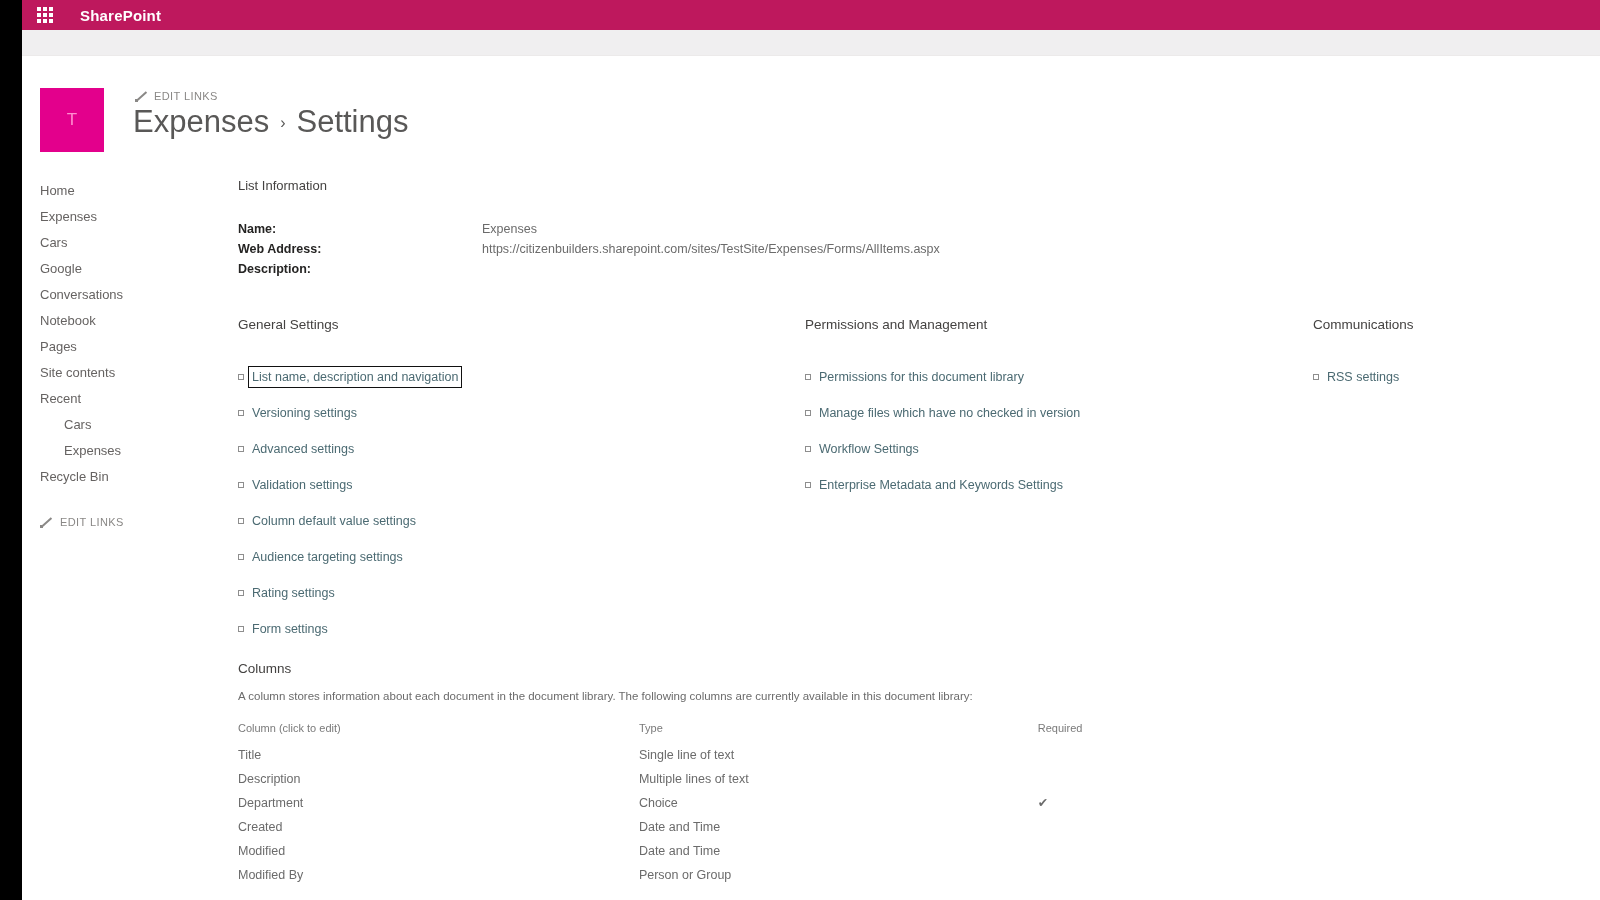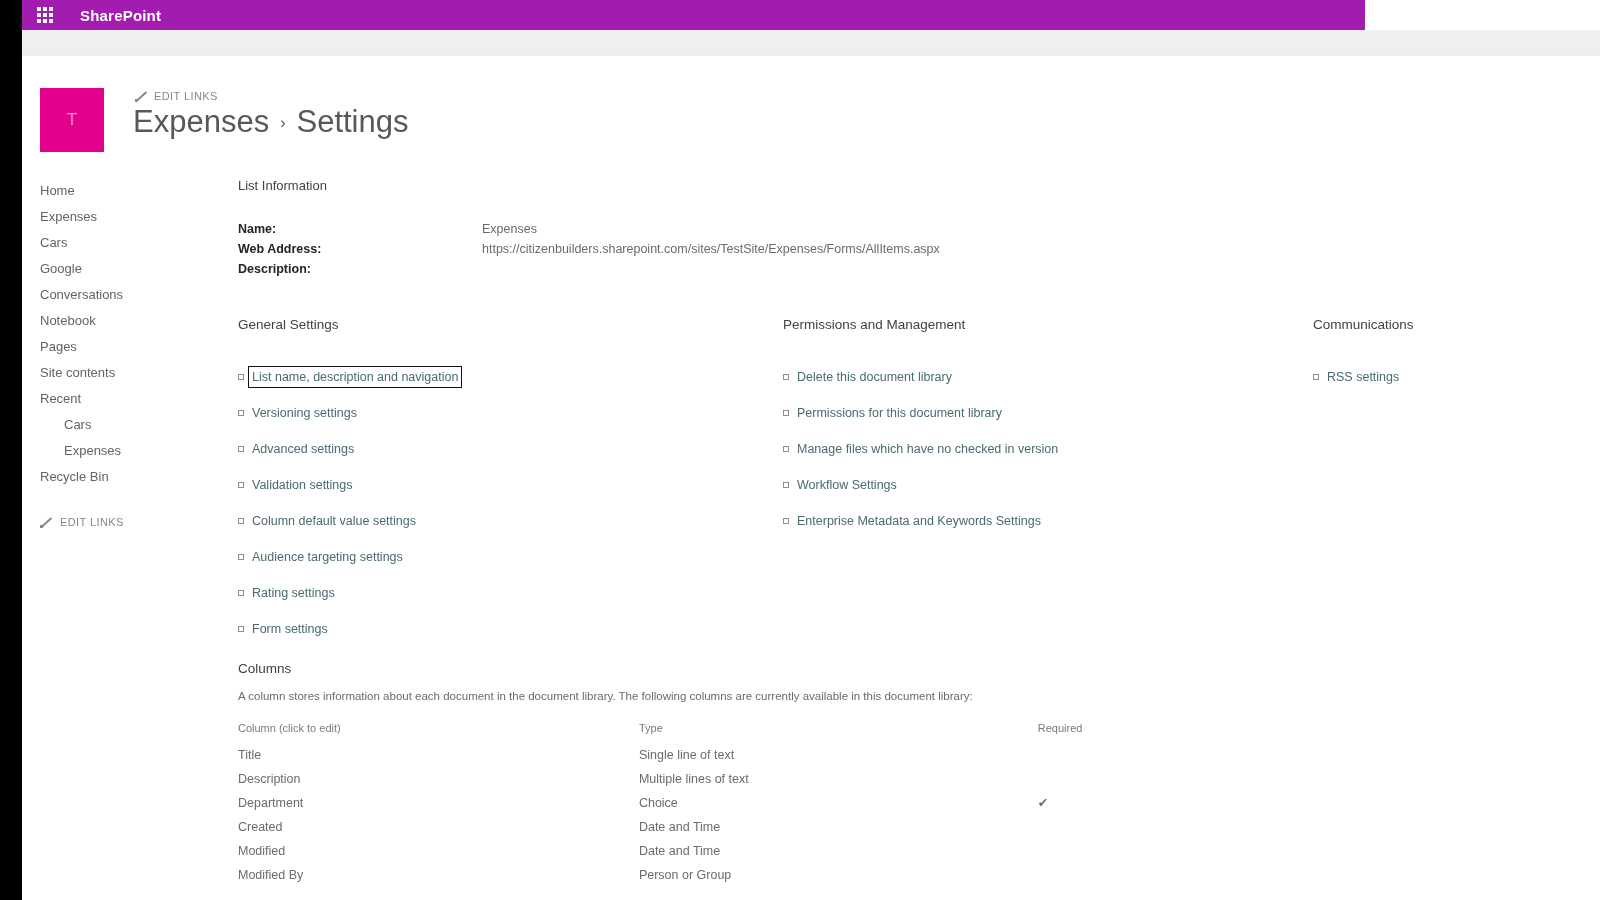--- a/index.html
+++ b/index.html
@@ -25,23 +25,23 @@
     left: 0; top: 0;
     width: 22px;
     height: 900px;
     background: #000000;
   }
 
   
   .suite-bar {
     position: absolute;
     left: 22px; top: 0;
-    width: 1343px;
+    width: 1578px;
     height: 30px;
-    background: #a21caf;
+    background: #be185d;
     display: flex;
     align-items: center;
   }
   .waffle {
     width: 18px;
     height: 18px;
     margin-left: 14px;
     display: grid;
     grid-template-columns: repeat(3, 4px);
     grid-template-rows: repeat(3, 4px);
@@ -202,21 +202,21 @@
   }
 
   
   .settings-cols {
     position: relative;
     margin-top: 38px;
     height: 330px;
   }
   .scol { position: absolute; top: 0; }
   .scol-general { left: 0; width: 520px; }
-  .scol-perm    { left: 545px; width: 560px; }
+  .scol-perm    { left: 567px; width: 560px; }
   .scol-comm    { left: 1075px; width: 260px; }
 
   .scol h3 {
     font-size: 13.5px;
     font-weight: normal;
     color: #444241;
     margin-bottom: 27px;
   }
   .setting-row {
     display: flex;
@@ -398,24 +398,20 @@
           <span class="sq-bullet"></span>
           <a class="setting-link" href="#">Form settings</a>
         </div>
       </section>
 
       <section class="scol scol-perm">
         <h3>Permissions and Management</h3>
 
         <div class="setting-row">
           <span class="sq-bullet"></span>
-          <a class="setting-link" href="#">Delete this document library</a>
-        </div>
-        <div class="setting-row">
-          <span class="sq-bullet"></span>
           <a class="setting-link" href="#">Permissions for this document library</a>
         </div>
         <div class="setting-row">
           <span class="sq-bullet"></span>
           <a class="setting-link" href="#">Manage files which have no checked in version</a>
         </div>
         <div class="setting-row">
           <span class="sq-bullet"></span>
           <a class="setting-link" href="#">Workflow Settings</a>
         </div>

